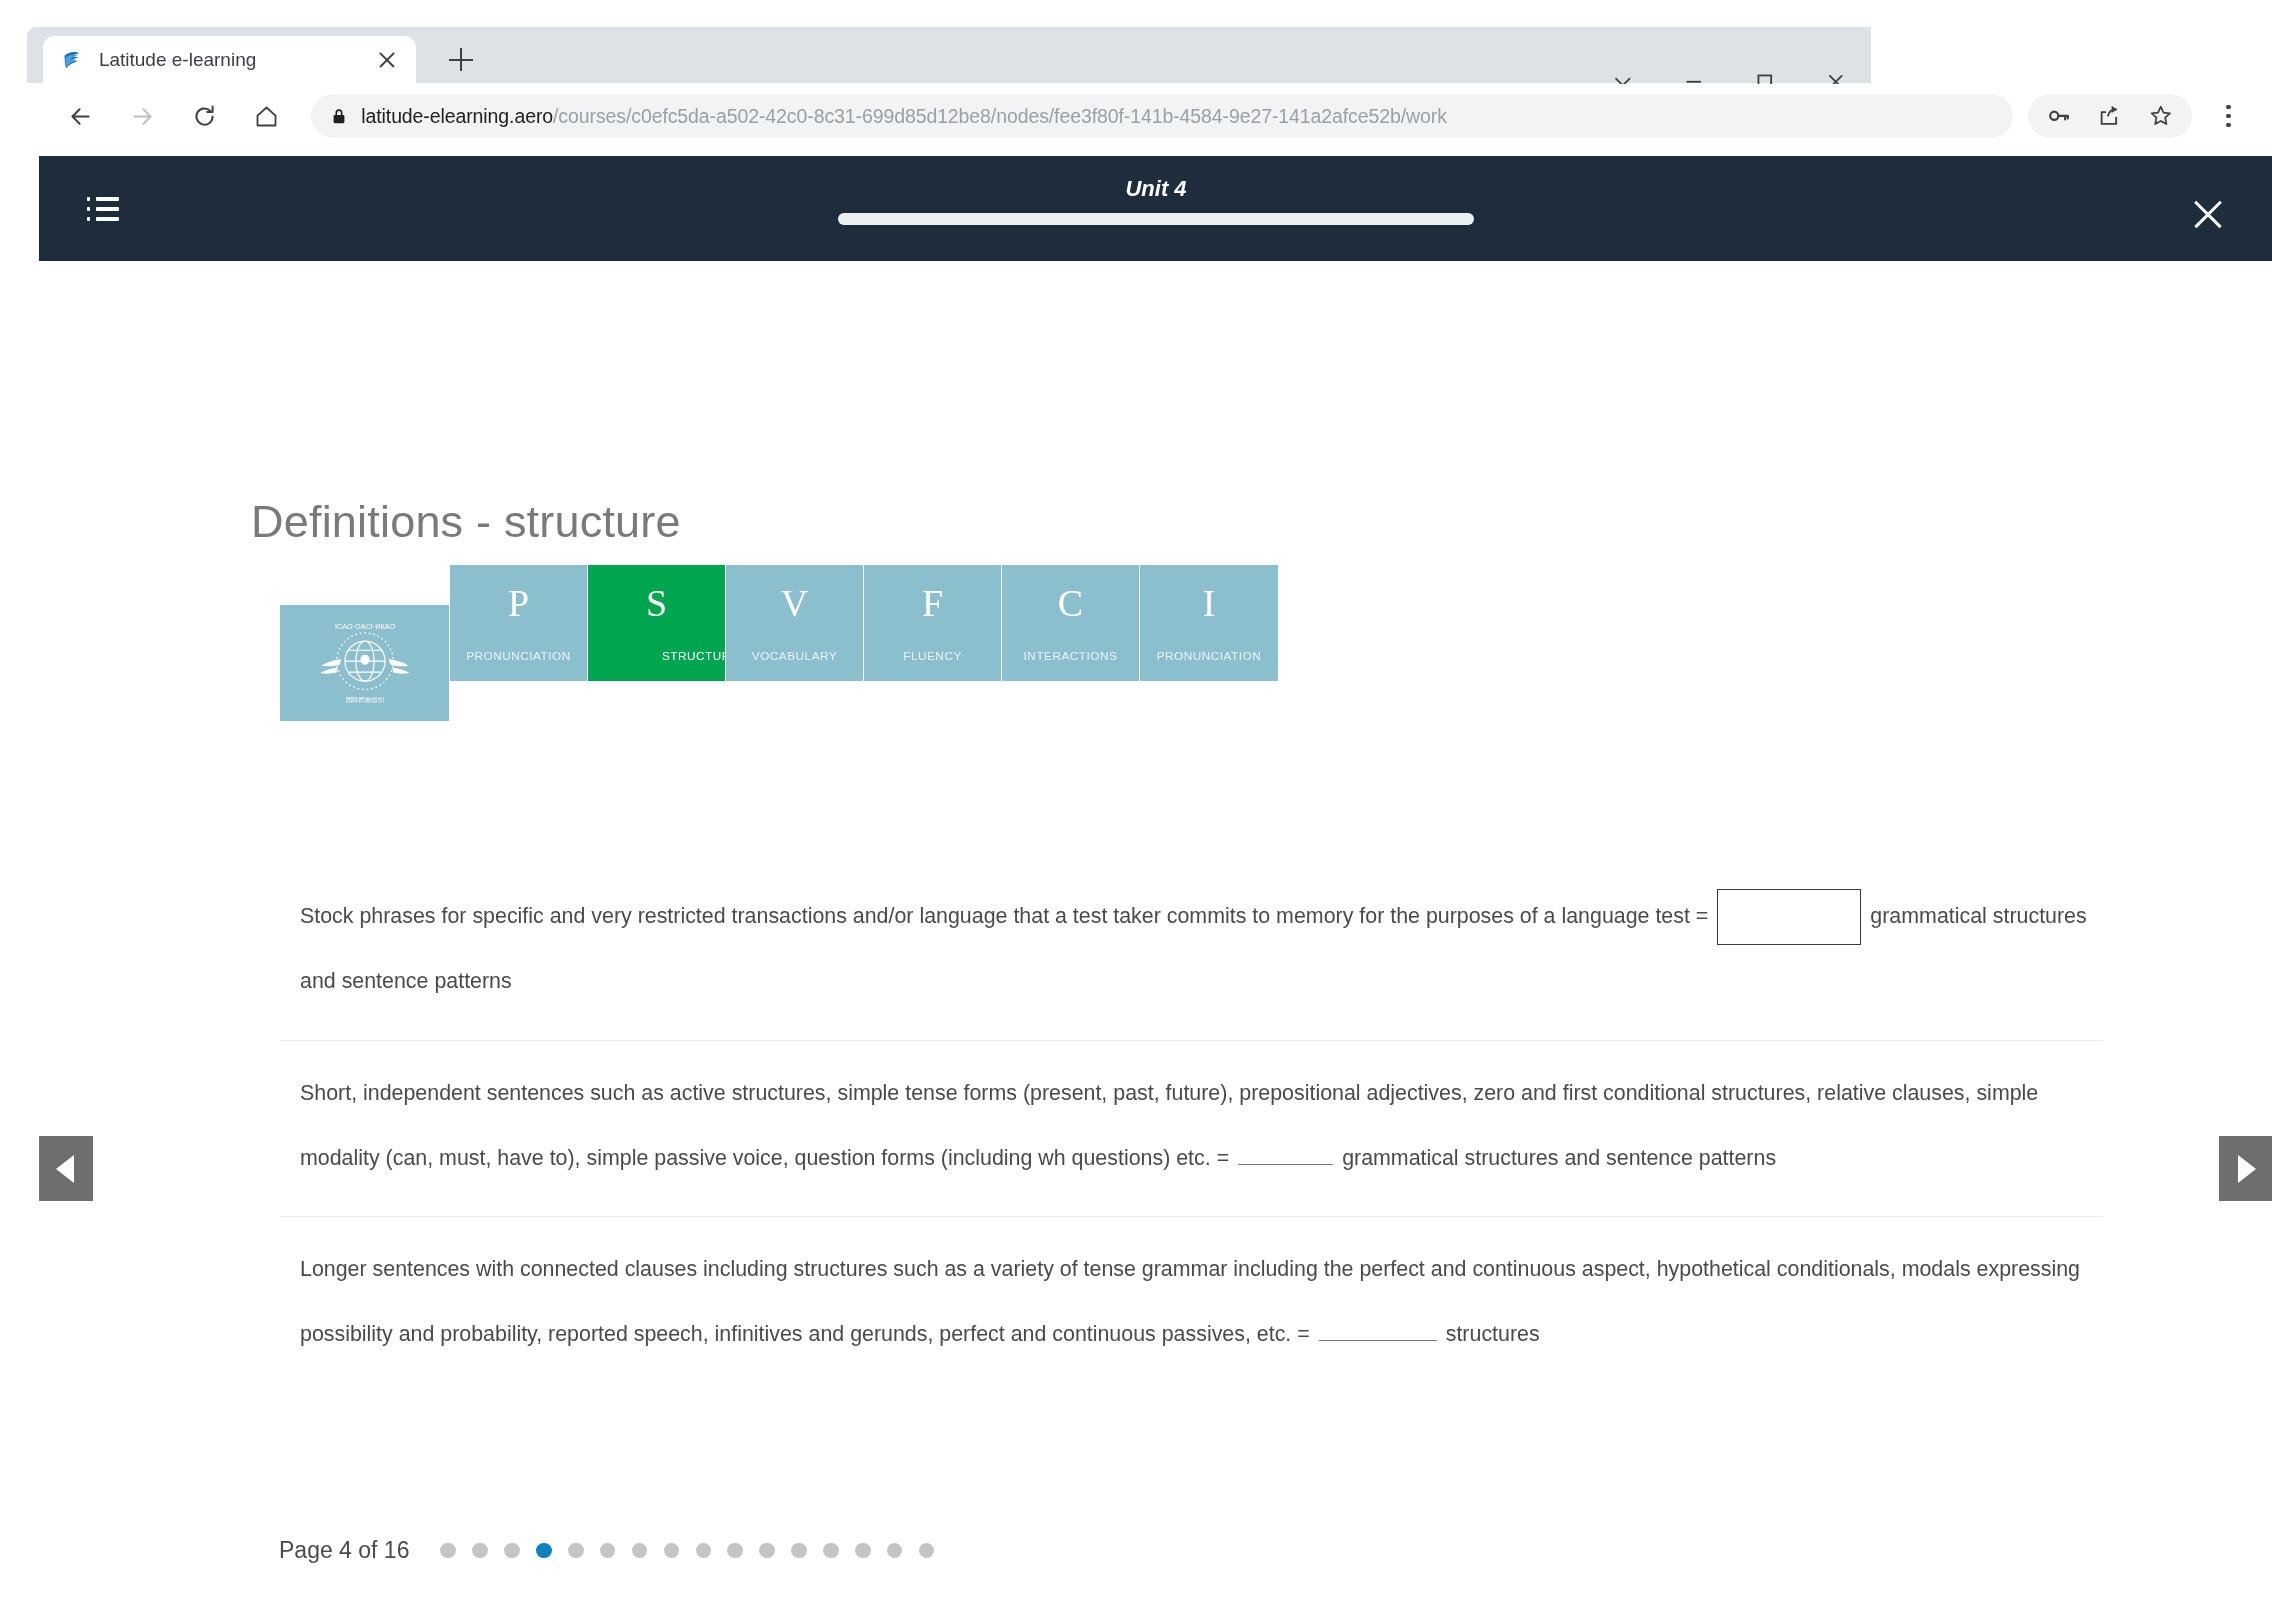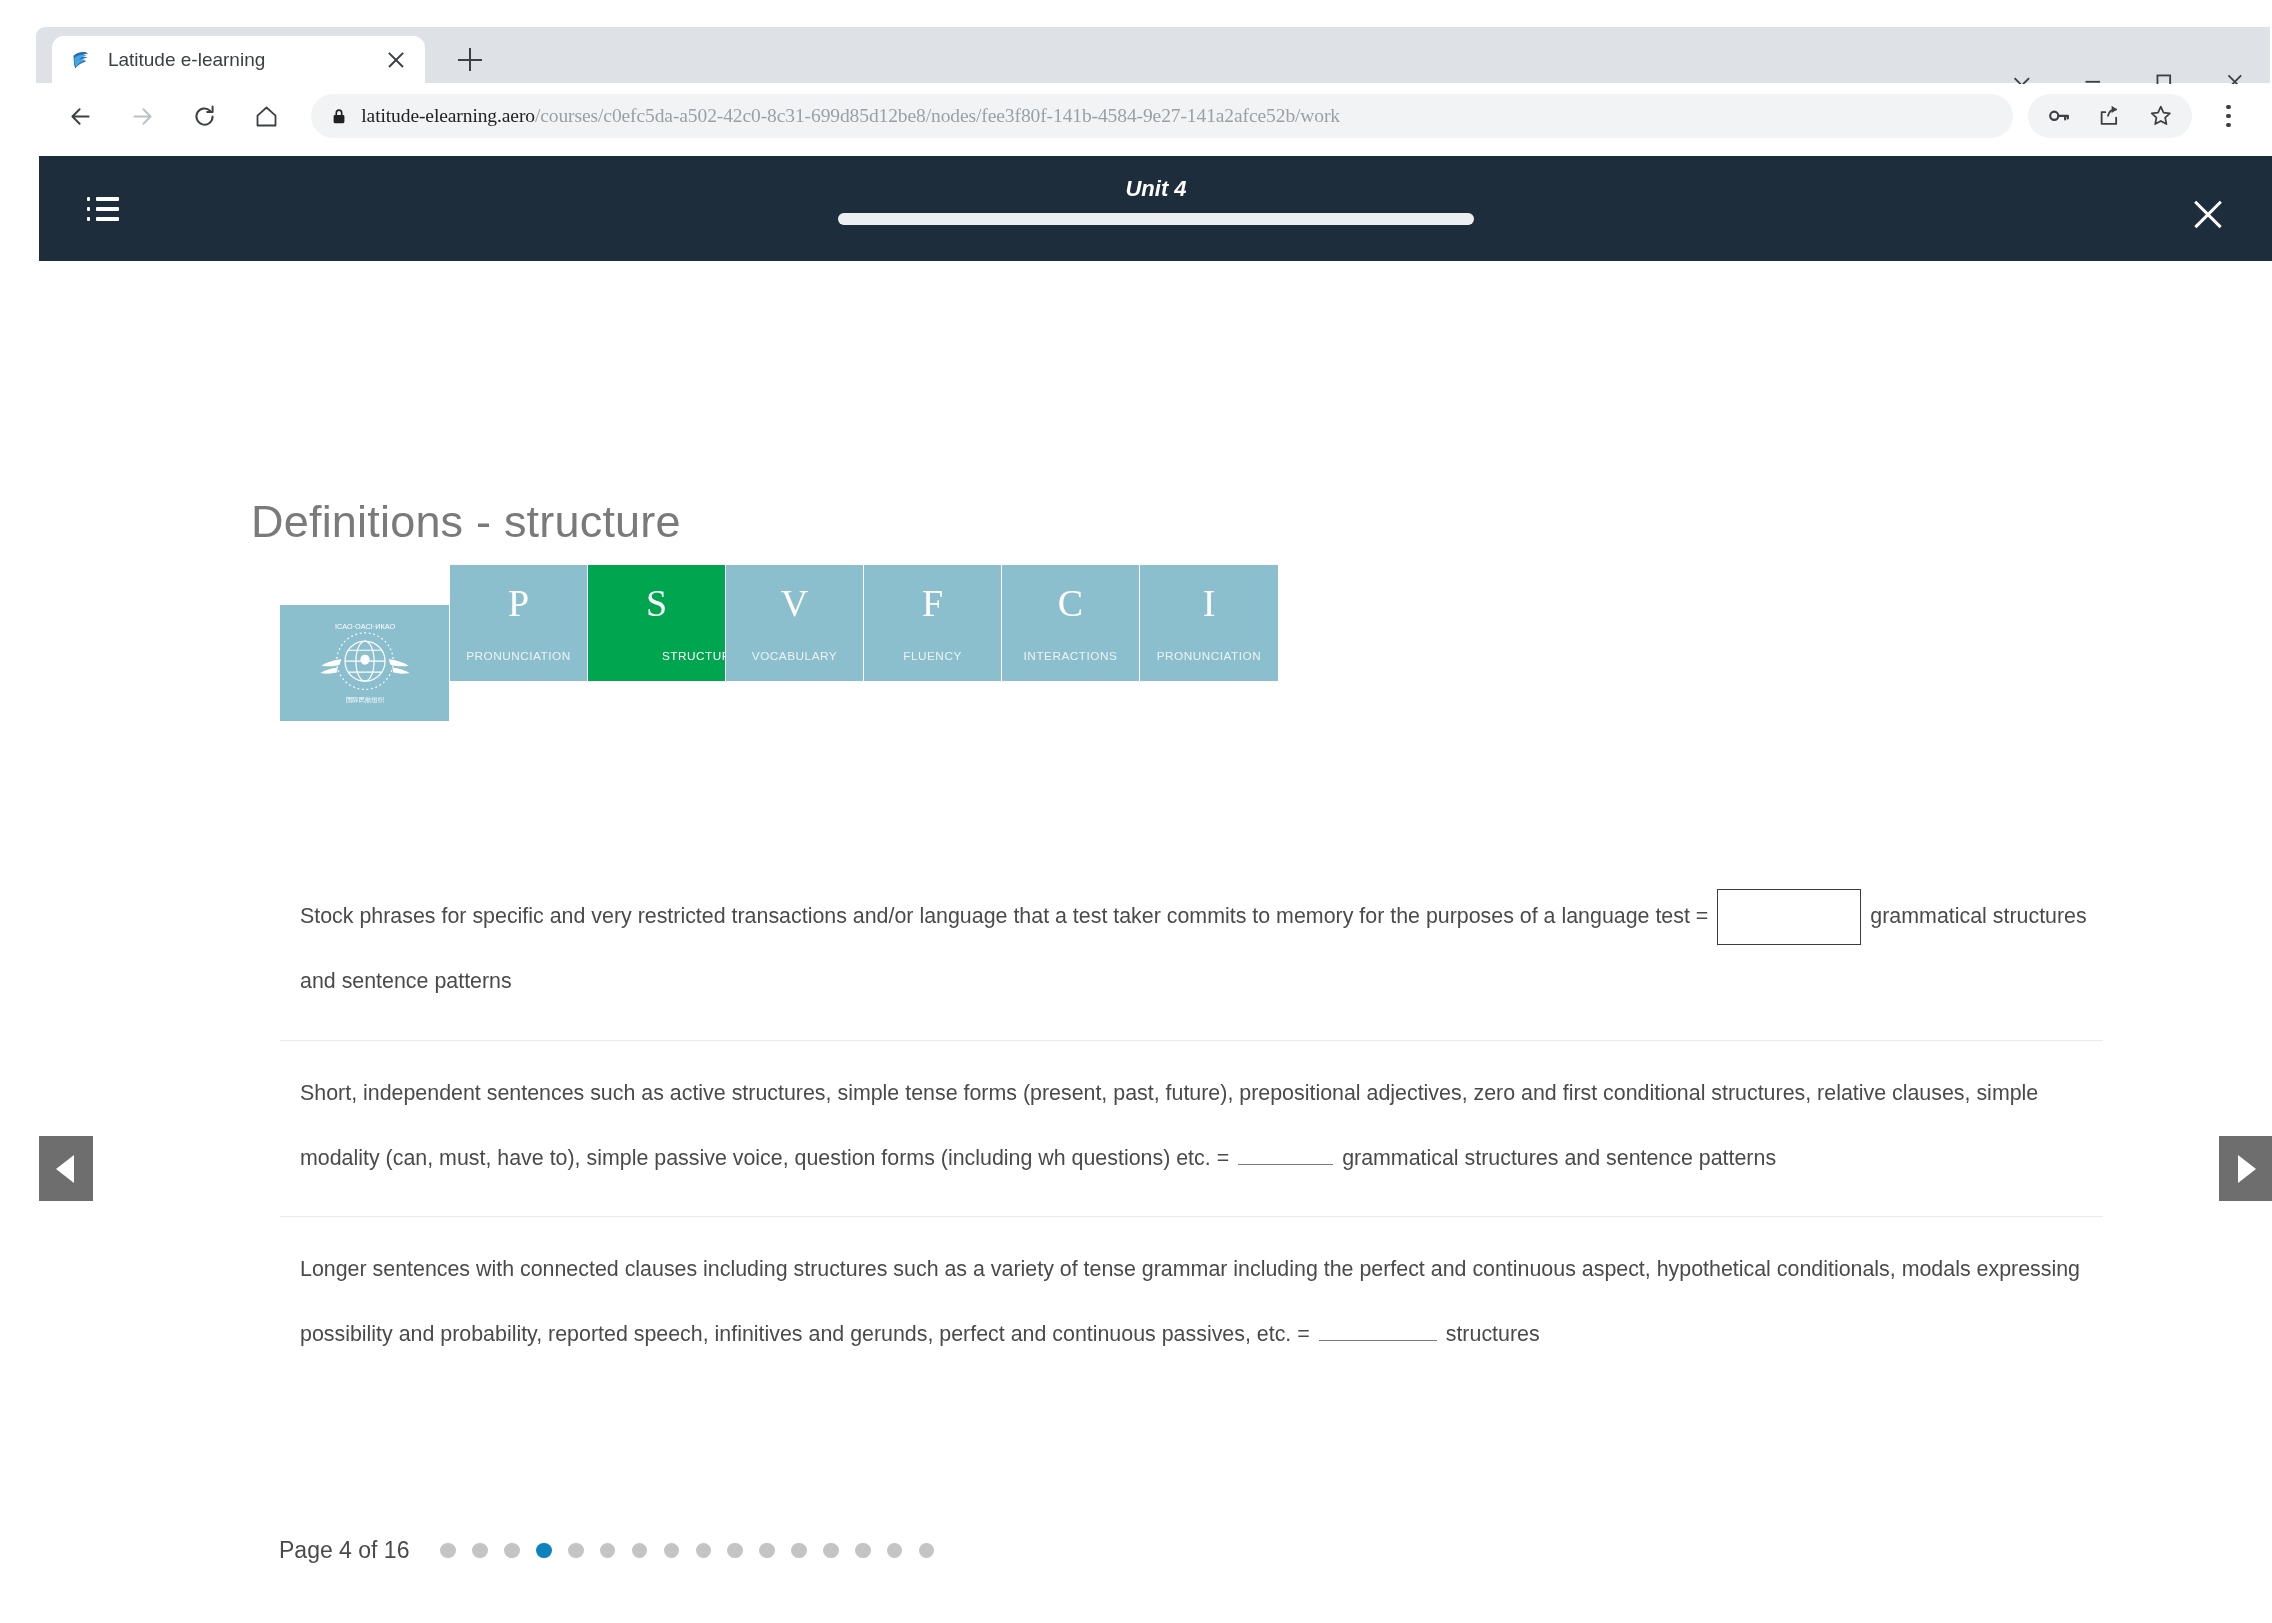--- a/index.html
+++ b/index.html
@@ -16,22 +16,22 @@
   .os-frame {
     position: absolute;
     left: 0; top: 0;
     width: 2273px; height: 1624px;
     background: #ffffff;
   }
 
   
   .tabstrip {
     position: absolute;
-    left: 36px; top: 27px;
-    width: 2234px; height: 56px;
+    left: 27px; top: 27px;
+    width: 1844px; height: 56px;
     background: #dee1e6;
     border-top-left-radius: 9px;
   }
   .tab {
     position: absolute;
     left: 15.5px; top: 9px;
     width: 373px; height: 47px;
     background: #ffffff;
     border-top-left-radius: 11.8px;
     border-top-right-radius: 11.8px;
@@ -140,21 +140,20 @@
     margin-right: 12.7px;
     display: flex; align-items: center; justify-content: center;
     color: #202124;
   }
   .url {
     font-size: 19.5px;
     color: #9aa0a6;
     white-space: nowrap;
     overflow: hidden;
     letter-spacing: -0.1px;
-    font-family: Liberation Serif, serif;
   }
   .url b { color: #202124; font-weight: 400; }
 
   .tb-actions {
     flex: 0 0 auto;
     display: flex;
     align-items: center;
     background: #f1f3f4;
     border-radius: 22px;
     height: 44px;

